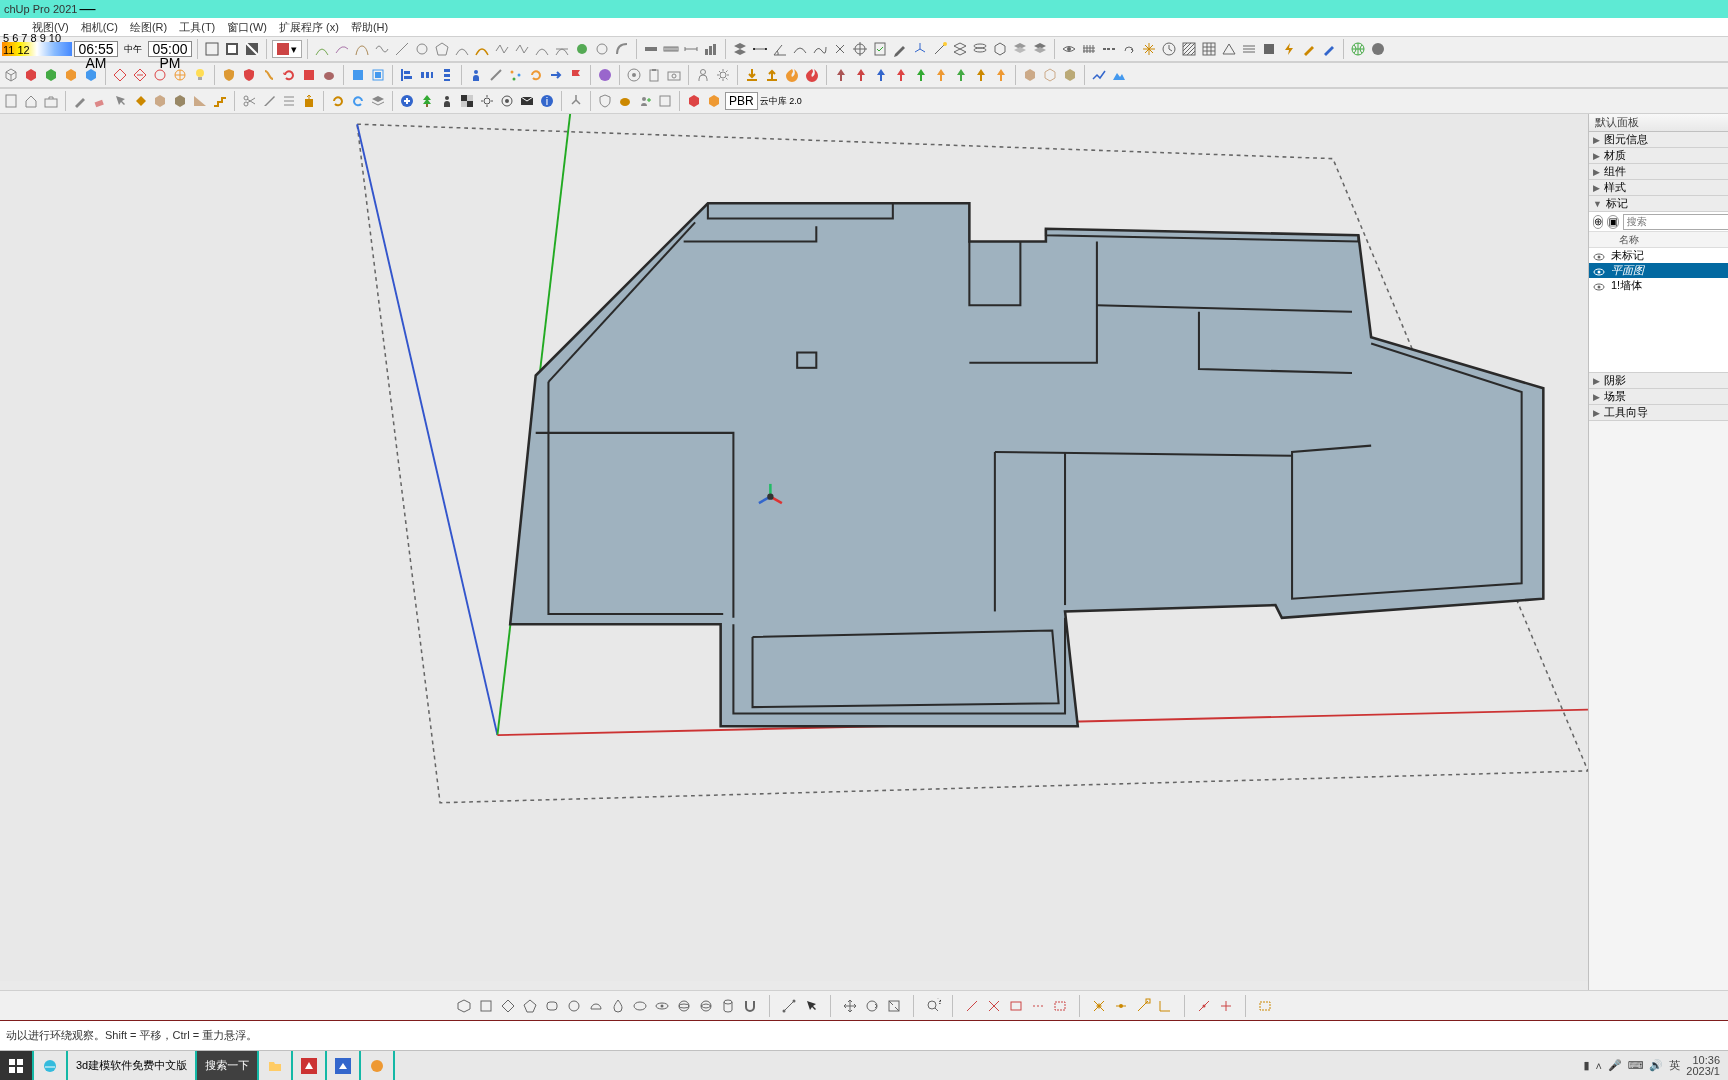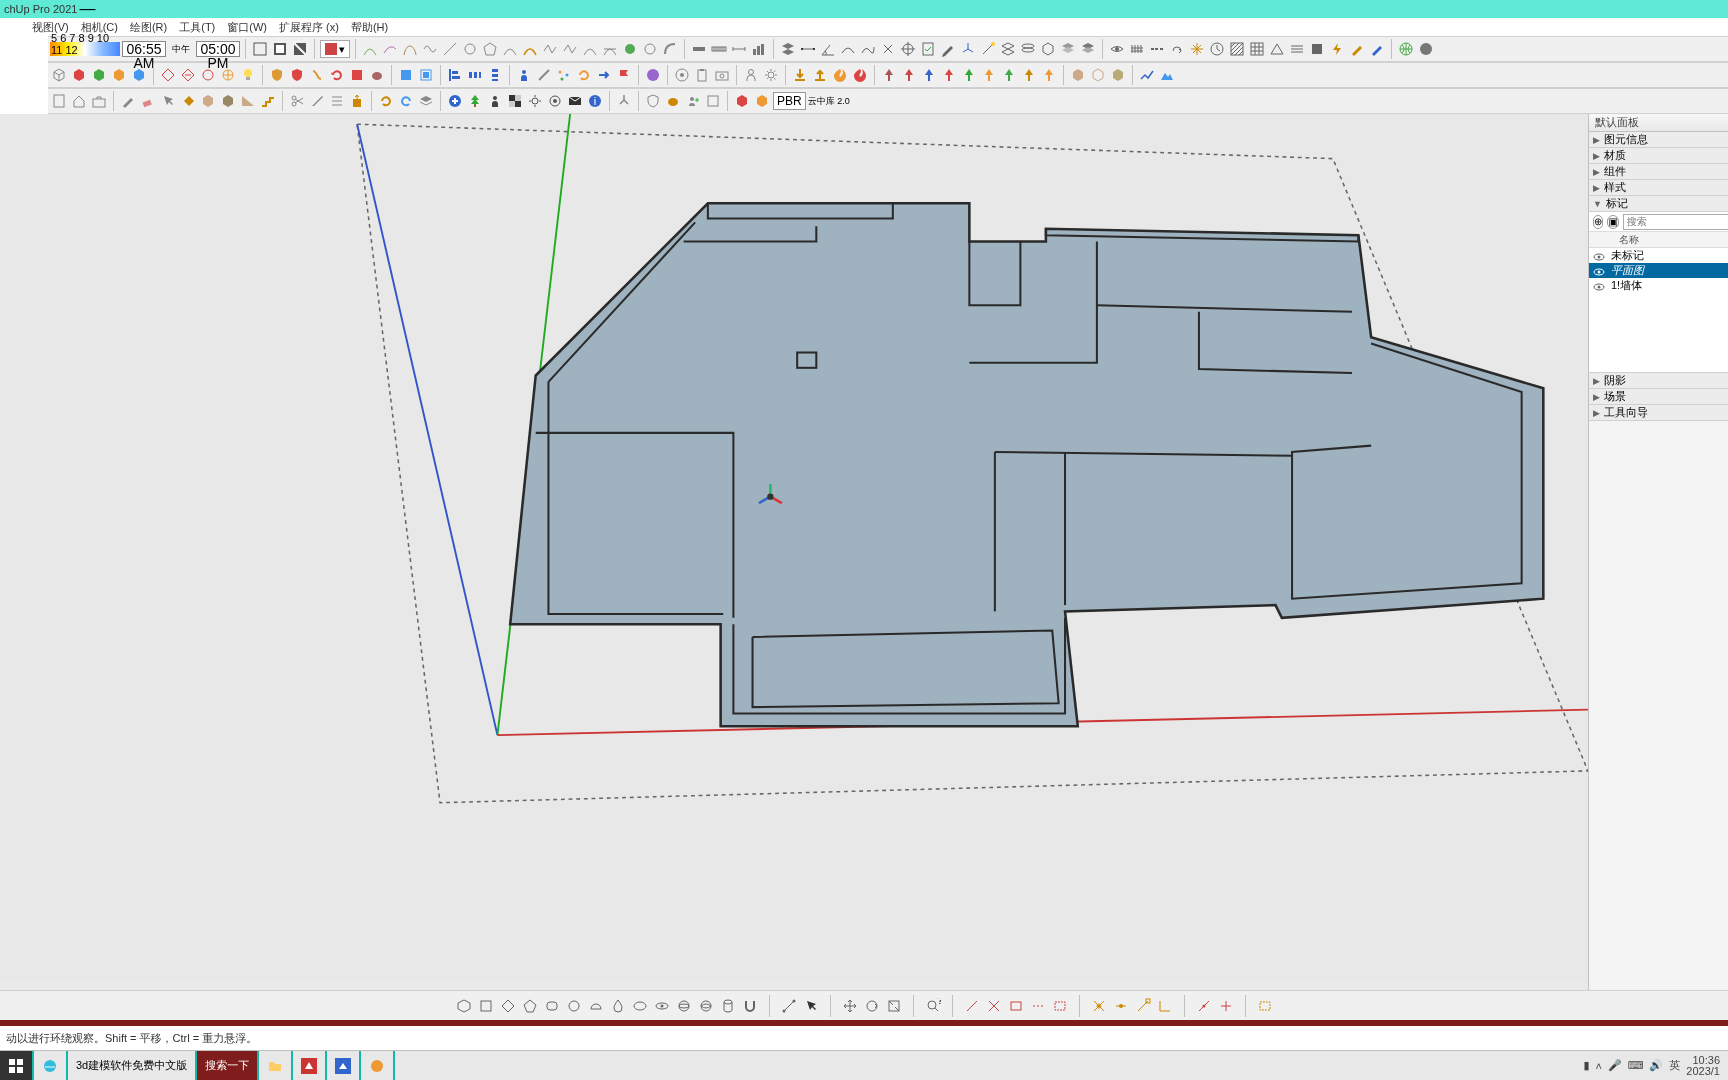--- a/index.html
+++ b/index.html
@@ -8,21 +8,21 @@
 
 .title-bar { height: 18px; background: #5eead4; display: flex; align-items: center; padding: 0 4px; justify-content: flex-start; }
 .title-text { font-size: 11px; color: #333; }
 .min-btn { width: 20px; text-align: center; font-size: 16px; line-height: 10px; cursor: pointer; }
 
 
 .menu-bar { height: 18px; background: #fff; display: flex; align-items: center; padding: 0 14px; }
 .menu-item { padding: 0 6px; cursor: pointer; color: #333; }
 
 
-.toolbar-row { height: 26px; background: #f0f0f0; border-top: 1px solid #d0d0d0; border-bottom: 1px solid #d0d0d0; display: flex; align-items: center; padding: 0 2px; gap: 2px; margin-left: 48px; }
+.toolbar-row { height: 26px; background: #f0f0f0; border-top: 1px solid #d0d0d0; border-bottom: 1px solid #d0d0d0; display: flex; align-items: center; padding: 0 2px; gap: 2px; }
 .toolbar-row .sep { width: 1px; height: 20px; background: #c0c0c0; margin: 0 3px; }
 .tb-icon { width: 18px; height: 18px; cursor: pointer; display: inline-flex; align-items: center; justify-content: center; border: 1px solid transparent; border-radius: 2px; }
 .tb-icon svg { width: 16px; height: 16px; }
 
 
 .gradient-seg { width: 70px; height: 14px; background: linear-gradient(to right, #ff8800, #ffee00, #fff, #88bbff, #4488ff); font-size: 8px; color: #000; display: flex; align-items: flex-end; justify-content: space-between; padding: 0 1px; }
 .time-box { width: 44px; height: 16px; border: 1px solid #888; background: #fff; font-size: 14px; text-align: center; line-height: 14px; }
 .mid-label { font-size: 9px; margin: 0 4px; }
 
 
@@ -42,26 +42,26 @@
 .tag-row { height: 15px; display: flex; align-items: flex-end; padding: 0 4px; gap: 6px; font-size: 10px; cursor: pointer; }
 .tag-row.sel { background: #0369a1; color: #fff; font-style: italic; }
 .eye { width: 12px; height: 12px; }
 .tags-spacer { height: 80px; background: #fff; border-bottom: 1px solid #d0d0d0;}
 
 
 .bottom-toolbar { height: 30px; background: #f0f0f0; border-top: 1px solid #d0d0d0; display: flex; align-items: center; justify-content: center; gap: 4px; }
 .bottom-toolbar .sep { width: 1px; height: 22px; background: #c0c0c0; margin: 0 6px; }
 
 
-.status-bar { height: 30px; background: #fff; display: flex; align-items: center; padding: 0 6px; font-size: 12px; color: #333; border-top: 6px solid #7f1d1d;}
+.status-bar { height: 30px; background: #fff; display: flex; align-items: center; padding: 0 6px; font-size: 12px; color: #333; border-top: 1px solid #7f1d1d;}
 
 
 .taskbar { height: 30px; background: #e8e8e8; display: flex; align-items: center; border-top: 1px solid #c0c0c0; }
 .task-btn { height: 30px; padding: 0 8px; display: flex; align-items: center; gap: 4px; cursor: pointer; border-right: 2px solid #14b8a6; }
-.task-btn.search { background: #7f1d1d; color: #fff; }
+.task-btn.search { background: #404040; color: #fff; }
 .task-btn .ico { width: 16px; height: 16px; }
 .tray { margin-left: auto; display: flex; align-items: center; gap: 6px; padding: 0 8px; font-size: 10px; color: #444; }
 .tray .clock { text-align: right; line-height: 11px; }
 
 
 .scene-svg { position: absolute; inset: 0; }
 
 .toolbar-label-box { background:#fff; border:1px solid #aaa; height:18px; padding:0 4px; display:flex; align-items:center; gap:2px; font-size:10px; }
 .toolbar-label-box .sq { width:12px; height:12px; background:#c44; }
 </style>

